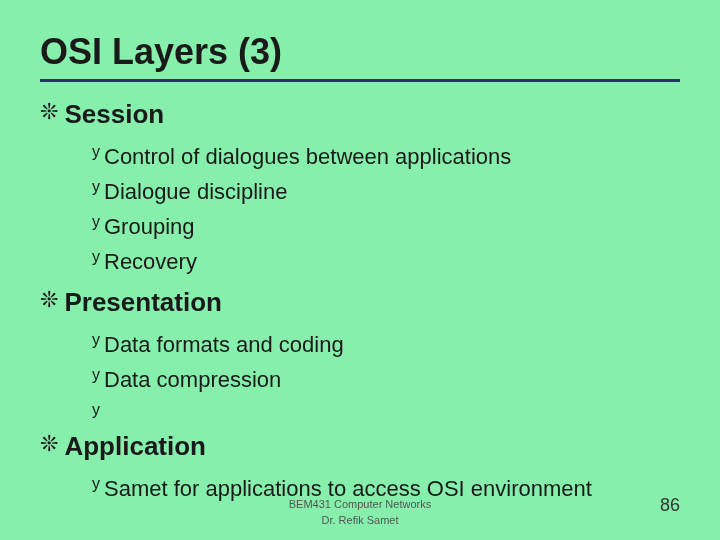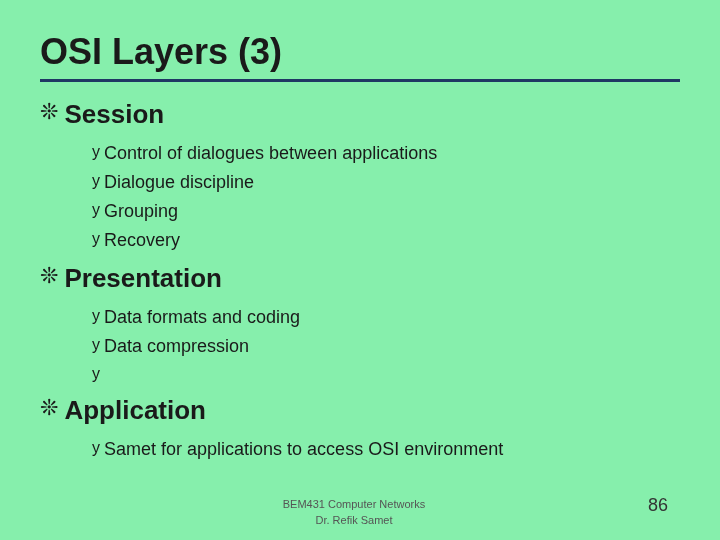--- a/index.html
+++ b/index.html
@@ -81,30 +81,30 @@
 
     .level2-bullet {
       font-size: 16px;
       color: #1a1a1a;
       margin-right: 4px;
       line-height: 1.5;
       flex-shrink: 0;
     }
 
     .level2-text {
-      font-size: 18px;
+      font-size: 22px;
       color: #1a1a1a;
       line-height: 1.5;
     }
 
     .footer {
       position: absolute;
       bottom: 12px;
       left: 0;
-      right: 12px;
+      right: 0;
       display: flex;
       justify-content: center;
       align-items: center;
       padding: 0 40px;
     }
 
     .footer-center {
       text-align: center;
       font-size: 11px;
       color: #555555;

